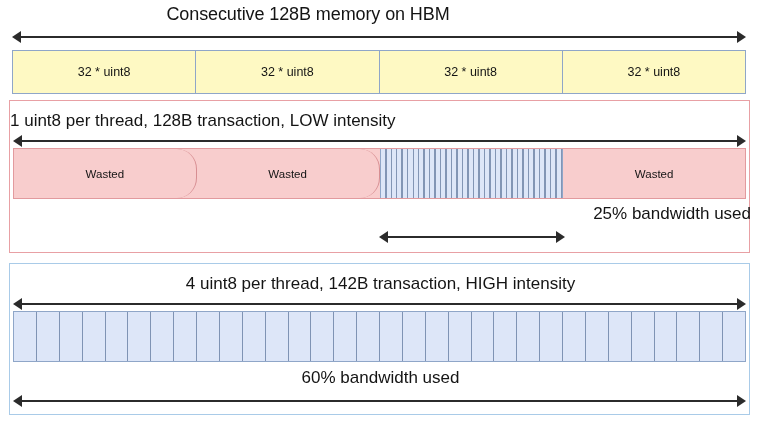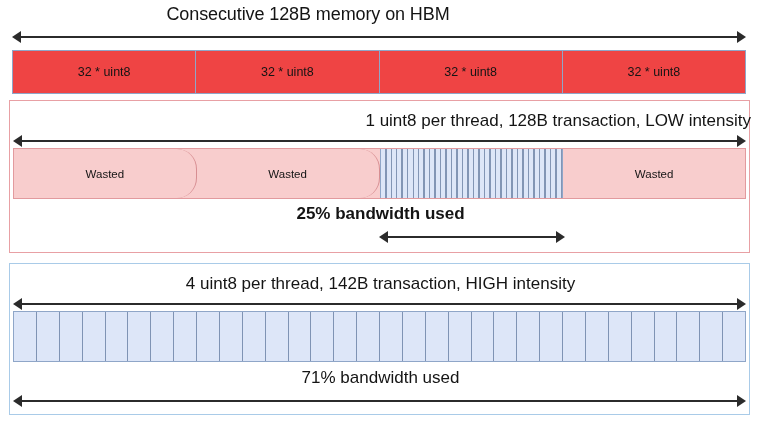--- a/index.html
+++ b/index.html
@@ -54,21 +54,21 @@
   
   .mem-bar {
     position: absolute;
     left: 12px;
     top: 50px;
     width: 734px;
     height: 44px;
     display: flex;
     border: 1px solid #8fa6c8;
     box-sizing: border-box;
-    background: #ef4444;
+    background: #fef9c3;
   }
   .mem-cell {
     flex: 1 1 0;
     display: flex;
     align-items: center;
     justify-content: center;
     font-size: 12.5px;
     color: #141414;
     border-right: 1px solid #8fa6c8;
     box-sizing: border-box;
@@ -84,21 +84,21 @@
     height: 153px;
     border: 1px solid #e8a0a4;
     box-sizing: border-box;
     background: #ffffff;
   }
   .panel-low-caption {
     position: absolute;
     left: 0;
     top: 10px;
     width: 741px;
-    text-align: right;
+    text-align: left;
     font-size: 17px;
     color: #141414;
   }
 
   .band-low {
     position: absolute;
     left: 3px;
     top: 47px;
     width: 733px;
     height: 51px;
@@ -134,24 +134,23 @@
       #8295b5 4px,
       #8295b5 5.5px
     );
   }
 
   .panel-low-footer {
     position: absolute;
     left: 0;
     top: 103px;
     width: 741px;
-    text-align: center;
-    font-size: 17px;
-    color: #141414;
-    font-weight: bold;
+    text-align: right;
+    font-size: 17px;
+    color: #141414;
   }
 
   
   .panel-high {
     position: absolute;
     left: 9px;
     top: 263px;
     width: 741px;
     height: 152px;
     border: 1px solid #a9cbe8;
@@ -277,20 +276,20 @@
       <div class="hi-cell"></div>
       <div class="hi-cell"></div>
       <div class="hi-cell"></div>
       <div class="hi-cell"></div>
       <div class="hi-cell"></div>
       <div class="hi-cell"></div>
       <div class="hi-cell"></div>
       <div class="hi-cell"></div>
     </div>
 
-  <div class="panel-high-footer">71% bandwidth used</div>
+  <div class="panel-high-footer">60% bandwidth used</div>
 
   <div class="arrow" style="left:3px; top:130px; width:733px;">
     <span class="head left"></span>
     <span class="shaft"></span>
     <span class="head right"></span>
   </div>
 </div>
 
 </body></html>

